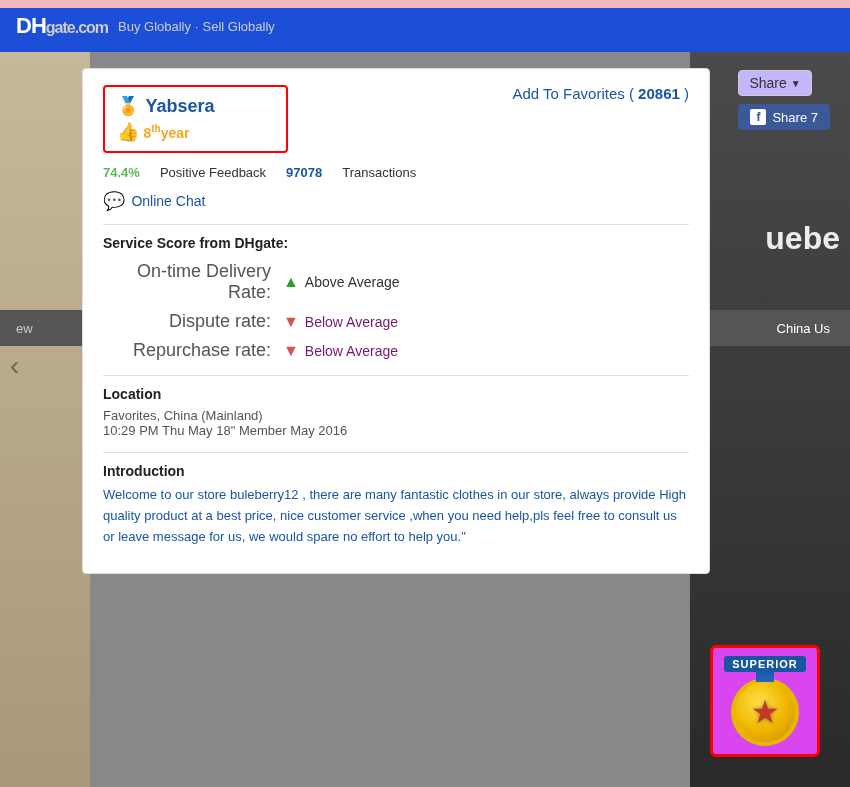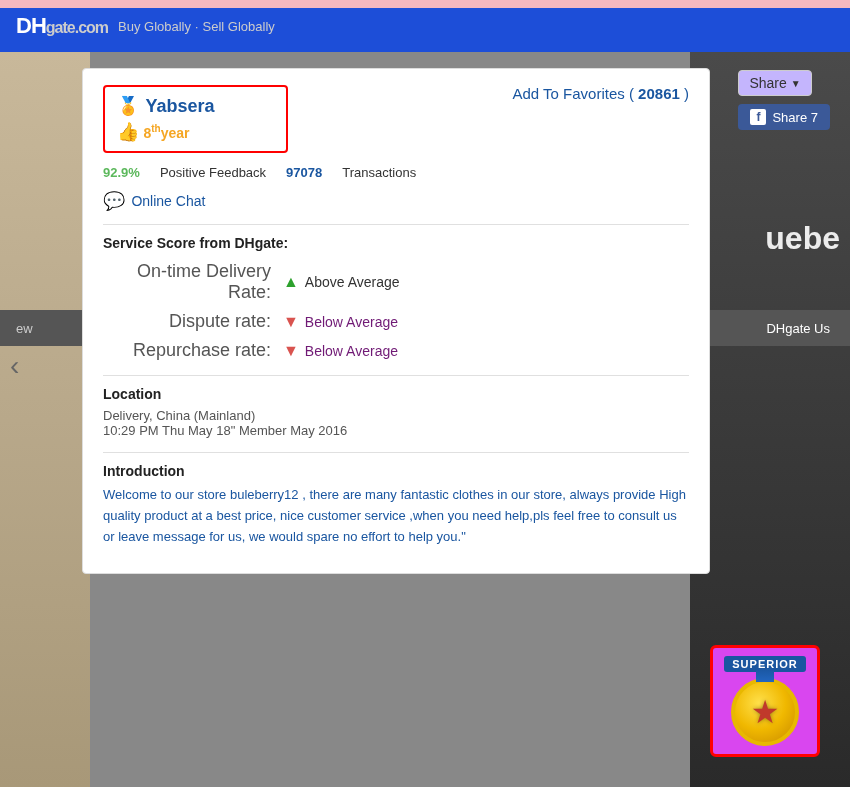--- a/index.html
+++ b/index.html
@@ -426,21 +426,21 @@
 <div class="clothes-left"></div>
 
 <div class="clothes-right"></div>
 
 <div class="left-arrow">‹</div>
 
 <div class="side-text">uebe</div>
 
 <div class="bg-nav">
   <div class="bg-nav-item">ew</div>
-  <div class="about-us">DHgate Us</div>
+  <div class="about-us">China Us</div>
 </div>
 
 <div class="share-area">
   <button class="share-btn">
     <span>Share</span>
     <span class="chevron">▼</span>
   </button>
   <button class="fb-share-btn">
     <div class="fb-icon">f</div>
     <span>Share 7</span>
@@ -464,21 +464,21 @@
     </div>
 
     <div>
       <span class="add-favorites">
         <span>Add To Favorites</span> ( <span class="count">20861</span> )
       </span>
     </div>
   </div>
 
   <div class="stats-row">
-    <span class="percent">92.9%</span>
+    <span class="percent">74.4%</span>
     <span>Positive Feedback</span>
     <span class="transactions">97078</span>
     <span>Transactions</span>
   </div>
 
   <div class="online-chat-row">
     <span class="chat-icon">💬</span>
     <span class="online-chat-label">Online Chat</span>
   </div>
 
@@ -503,21 +503,21 @@
       <span class="score-label">Repurchase rate:</span>
       <span class="score-arrow down">▼</span>
       <span class="score-value below">Below Average</span>
     </div>
   </div>
 
   <hr class="divider">
 
   <div class="location-section">
     <div class="section-title">Location</div>
-    <div class="location-text">Delivery, China (Mainland)</div>
+    <div class="location-text">Favorites, China (Mainland)</div>
     <div class="member-date">10:29 PM Thu May 18" Member May 2016</div>
   </div>
 
   <hr class="divider">
 
   <div class="intro-section">
     <div class="section-title">Introduction</div>
     <div class="intro-text">Welcome to our store buleberry12 , there are many fantastic clothes in our store, always provide High quality product at a best price, nice customer service ,when you need help,pls feel free to consult us or leave message for us, we would spare no effort to help you."</div>
   </div>
 

